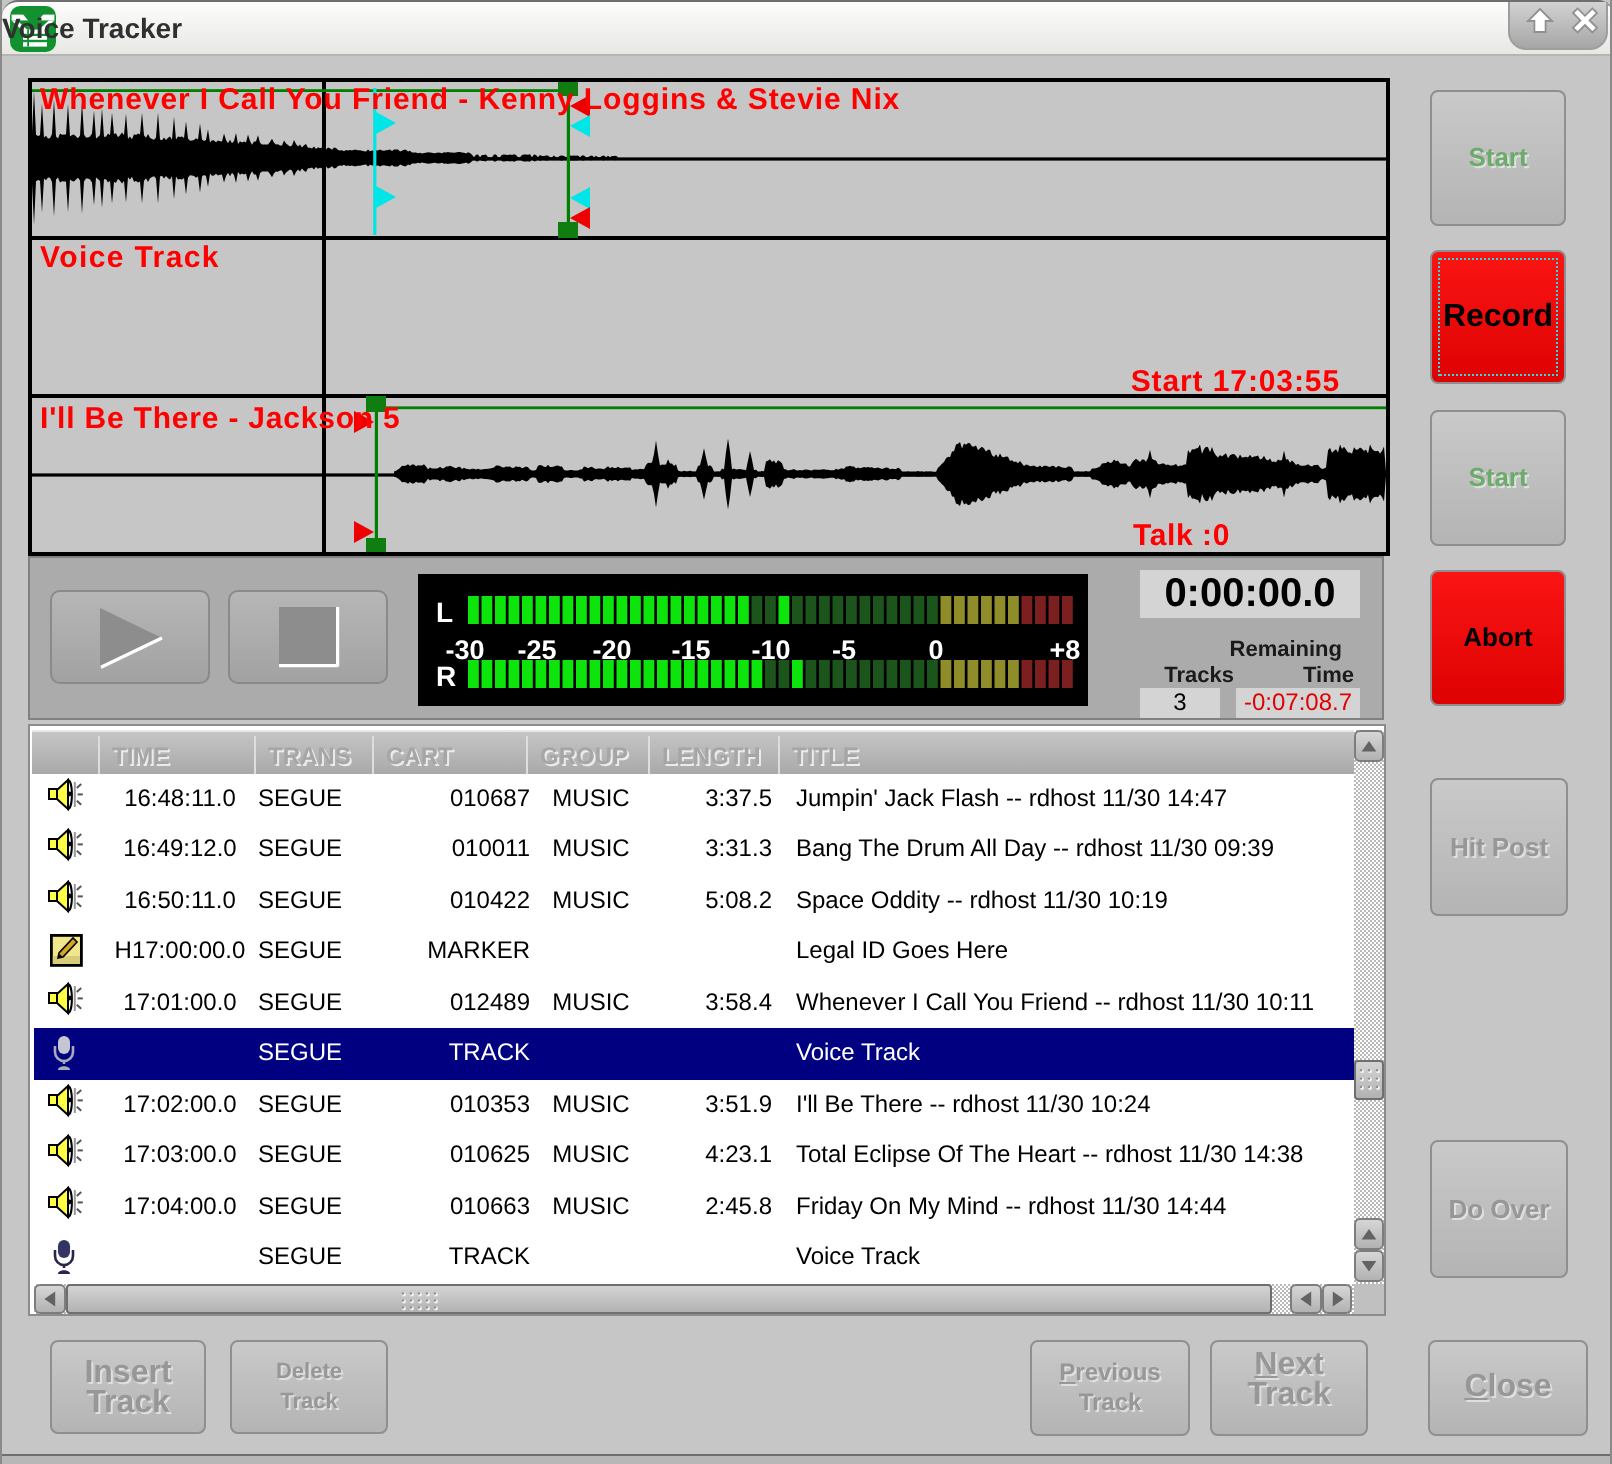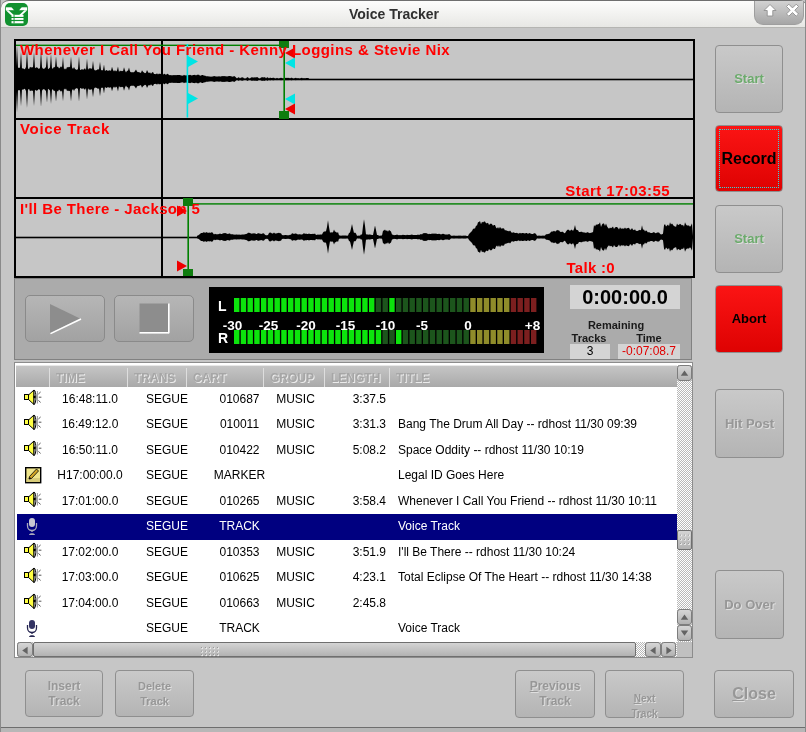--- a/index.html
+++ b/index.html
@@ -1,40 +1,40 @@
 <!DOCTYPE html>
 <html><head><meta charset="utf-8"><style>
 *{margin:0;padding:0;box-sizing:border-box}
 html,body{width:806px;height:732px;overflow:hidden}
 body{font-family:"Liberation Sans",sans-serif;background:#c6c6c6;position:relative;border-left:1px solid #8a8a8a;border-right:1px solid #8a8a8a}
 .abs{position:absolute}
 
 #titlebar{left:0;top:0;width:806px;height:28px;background:linear-gradient(#fdfdfc,#e7e7e4);border-top:1px solid #6f6f6f;border-bottom:1px solid #b5b5b2;border-radius:8px 8px 0 0}
-#title{left:0;top:6px;width:786px;text-align:center;font-size:14px;font-weight:bold;color:#303030}
+#title{left:0;top:6px;width:786px;font-size:14px;font-weight:bold;color:#303030}
 #winicon{left:4px;top:3px;width:23px;height:23px}
 #winbtns{left:753px;top:1px;width:50px;height:24px;background:linear-gradient(#d2d2d2,#a6a6a6);border-radius:0 0 9px 9px;border:1px solid #9e9e9e;border-top:none}
 
 #wavebox{left:13px;top:39px;width:681px;height:239px;background:#c6c6c6;border:2px solid #000}
 
 #band{left:13px;top:278px;width:678px;height:82px;background:#ababab;border:1px solid #818181}
 .tbtn{width:80px;height:47px;background:linear-gradient(#b6b6b6,#a2a2a2);border:1px solid #8a8a8a;border-radius:5px}
 #timebox{left:555px;top:6px;width:110px;height:24px;background:#d4d4d4;color:#000;font-size:20px;font-weight:bold;text-align:center;line-height:24px}
-.rlab{font-size:11px;font-weight:bold;color:#1a1a1a;text-align:center}
+.rlab{font-size:11px;font-weight:bold;color:#1a1a1a;text-align:right}
 .rbox{height:15px;background:#d4d4d4;font-size:12px;text-align:center;line-height:15px}
 
 #tableframe{left:13px;top:362px;width:679px;height:296px;border:1px solid #8c8c8c;background:#fff}
 #thead{left:1px;top:2px;width:661px;height:23px;background:linear-gradient(#c5c5c5,#a9a9a9);border-top:1px solid #e8e8e8;border-bottom:1px solid #8a8a8a}
 .hsep{position:absolute;top:2px;width:1px;height:19px;background:#969696;border-right:1px solid #dedede}
 .hlab{position:absolute;top:5px;font-size:12px;font-weight:bold;color:#a6a6a6;text-shadow:1px 1px 0 #ebebeb}
 .trow{position:absolute;left:1px;width:661px;height:26px;background:#fff;color:#000;font-size:12px}
 .trow.sel{background:#000080;color:#fff}
 .cell{position:absolute;top:0;line-height:25px;white-space:nowrap}
 .c-time{left:34px;width:78px;text-align:center}
-.c-trans{left:112px;width:59px;text-align:right}
-.c-cart{left:184px;width:77px;text-align:center}
+.c-trans{left:112px;width:59px;text-align:left}
+.c-cart{left:171px;width:77px;text-align:right}
 .c-group{left:248px;width:61px;text-align:center}
 .c-len{left:309px;width:65px;text-align:right;padding-right:5px}
 .c-title{left:381px}
 .icon{position:absolute;left:5px;top:4px}
 
 .sbtn{position:absolute;background:linear-gradient(#d6d6d6,#b2b2b2);border:1px solid #7d7d7d;border-radius:3px}
 .checker{background-color:#fff;background-image:linear-gradient(45deg,#b9b9b9 25%,transparent 25%,transparent 75%,#b9b9b9 75%),linear-gradient(45deg,#b9b9b9 25%,transparent 25%,transparent 75%,#b9b9b9 75%);background-size:2px 2px;background-position:0 0,1px 1px}
 .thumb{position:absolute;background:linear-gradient(#d4d4d4,#b2b2b2);border:1px solid #6f6f6f;border-radius:2px}
 
 .btn{position:absolute;background:linear-gradient(#c9c9c9,#b4b4b4);border:1px solid #8f8f8f;border-radius:4px;text-align:center;font-weight:bold;color:#979797;text-shadow:1px 1px 0 #dfdfdf}
@@ -250,20 +250,21 @@
 <line x1="13.4" y1="2" x2="13.4" y2="14.5" stroke="#999" stroke-width="1"></line>
 <line x1="14.4" y1="5" x2="16.6" y2="3" stroke="#555" stroke-width="1"></line>
 <line x1="14.8" y1="8.2" x2="17.4" y2="8.2" stroke="#555" stroke-width="1"></line>
 <line x1="14.4" y1="11.4" x2="16.6" y2="13.4" stroke="#555" stroke-width="1"></line>
 </svg></span>
         <span class="cell c-time">16:48:11.0</span>
         <span class="cell c-trans">SEGUE</span>
         <span class="cell c-cart">010687</span>
         <span class="cell c-group">MUSIC</span>
         <span class="cell c-len">3:37.5</span>
+        <span class="cell c-title">Jumpin' Jack Flash -- rdhost 11/30 14:47</span>
       </div>
 <div class="trow" style="top:25.5px">
         <span class="icon" style="left:7px;top:2px"><svg width="18" height="17">
 <rect x="0.5" y="5.5" width="4" height="5" fill="#ffff44" stroke="#000" stroke-width="1"></rect>
 <polygon points="4.5,6 10,1 10,15.5 4.5,10.5" fill="#ffff44" stroke="#000" stroke-width="1"></polygon>
 <path d="M10 1 C12.6 1.5 12.6 15 10 15.5 Z" fill="#fff" stroke="#000" stroke-width="1"></path>
 <circle cx="10.6" cy="8" r="1.2" fill="#000"></circle>
 <line x1="13.4" y1="2" x2="13.4" y2="14.5" stroke="#999" stroke-width="1"></line>
 <line x1="14.4" y1="5" x2="16.6" y2="3" stroke="#555" stroke-width="1"></line>
 <line x1="14.8" y1="8.2" x2="17.4" y2="8.2" stroke="#555" stroke-width="1"></line>
@@ -312,21 +313,21 @@
 <polygon points="4.5,6 10,1 10,15.5 4.5,10.5" fill="#ffff44" stroke="#000" stroke-width="1"></polygon>
 <path d="M10 1 C12.6 1.5 12.6 15 10 15.5 Z" fill="#fff" stroke="#000" stroke-width="1"></path>
 <circle cx="10.6" cy="8" r="1.2" fill="#000"></circle>
 <line x1="13.4" y1="2" x2="13.4" y2="14.5" stroke="#999" stroke-width="1"></line>
 <line x1="14.4" y1="5" x2="16.6" y2="3" stroke="#555" stroke-width="1"></line>
 <line x1="14.8" y1="8.2" x2="17.4" y2="8.2" stroke="#555" stroke-width="1"></line>
 <line x1="14.4" y1="11.4" x2="16.6" y2="13.4" stroke="#555" stroke-width="1"></line>
 </svg></span>
         <span class="cell c-time">17:01:00.0</span>
         <span class="cell c-trans">SEGUE</span>
-        <span class="cell c-cart">010265</span>
+        <span class="cell c-cart">012489</span>
         <span class="cell c-group">MUSIC</span>
         <span class="cell c-len">3:58.4</span>
         <span class="cell c-title">Whenever I Call You Friend -- rdhost 11/30 10:11</span>
       </div>
 <div class="trow sel" style="top:127.5px">
         <span class="icon" style="left:9px;top:3px"><svg width="12" height="19">
 <rect x="3" y="1" width="6" height="9" rx="3" fill="#c6c6d2"></rect>
 <path d="M1.5 6 L1.5 9 A4.5 4.5 0 0 0 10.5 9 L10.5 6" fill="none" stroke="#a9a9bc" stroke-width="1.3"></path>
 <line x1="6" y1="13.5" x2="6" y2="15" stroke="#a9a9bc" stroke-width="1.3"></line>
 <path d="M3 18 C3 15.5 9 15.5 9 18 Z" fill="#a9a9bc"></path>
@@ -380,20 +381,21 @@
 <line x1="13.4" y1="2" x2="13.4" y2="14.5" stroke="#999" stroke-width="1"></line>
 <line x1="14.4" y1="5" x2="16.6" y2="3" stroke="#555" stroke-width="1"></line>
 <line x1="14.8" y1="8.2" x2="17.4" y2="8.2" stroke="#555" stroke-width="1"></line>
 <line x1="14.4" y1="11.4" x2="16.6" y2="13.4" stroke="#555" stroke-width="1"></line>
 </svg></span>
         <span class="cell c-time">17:04:00.0</span>
         <span class="cell c-trans">SEGUE</span>
         <span class="cell c-cart">010663</span>
         <span class="cell c-group">MUSIC</span>
         <span class="cell c-len">2:45.8</span>
+        <span class="cell c-title">Friday On My Mind -- rdhost 11/30 14:44</span>
       </div>
 <div class="trow" style="top:229.5px">
         <span class="icon" style="left:9px;top:3px"><svg width="12" height="19">
 <rect x="3" y="1" width="6" height="9" rx="3" fill="#343464"></rect>
 <path d="M1.5 6 L1.5 9 A4.5 4.5 0 0 0 10.5 9 L10.5 6" fill="none" stroke="#262650" stroke-width="1.3"></path>
 <line x1="6" y1="13.5" x2="6" y2="15" stroke="#262650" stroke-width="1.3"></line>
 <path d="M3 18 C3 15.5 9 15.5 9 18 Z" fill="#262650"></path>
 </svg></span>
         <span class="cell c-trans">SEGUE</span>
         <span class="cell c-cart">TRACK</span>
@@ -483,18 +485,18 @@
 <div class="abs" style="left:662px;top:279px;width:15px;height:15px;background:#c0c0c0"></div>
 </div>
 
 <div class="btn green" style="left:714px;top:45px;width:68px;height:68px;font-size:13px;line-height:66px">Start</div>
 <div class="btn red" style="left:714px;top:125px;width:68px;height:67px;font-size:16px;line-height:65px">Record<span style="position:absolute;left:3px;top:3px;right:3px;bottom:3px;border:1px dotted #35d8d8"></span></div>
 <div class="btn green" style="left:714px;top:205px;width:68px;height:68px;font-size:13px;line-height:66px">Start</div>
 <div class="btn red" style="left:714px;top:285px;width:68px;height:68px;font-size:13px;line-height:66px">Abort</div>
 <div class="btn" style="left:714px;top:389px;width:69px;height:69px;font-size:13px;line-height:67px">Hit Post</div>
 <div class="btn" style="left:714px;top:570px;width:69px;height:69px;font-size:13px;line-height:67px">Do Over</div>
 
-<div class="btn" style="left:24px;top:670px;width:78px;height:47px;font-size:12px;padding-top:8px;line-height:15px">Insert<br>Track</div>
+<div class="btn" style="left:24px;top:670px;width:78px;height:47px;font-size:16px;padding-top:8px;line-height:15px">Insert<br>Track</div>
 <div class="btn" style="left:114px;top:670px;width:79px;height:47px;font-size:11px;padding-top:8px;line-height:15px">Delete<br>Track</div>
 <div class="btn" style="left:514px;top:670px;width:80px;height:48px;font-size:12px;padding-top:8px;line-height:15px"><u>P</u>revious<br>Track</div>
-<div class="btn" style="left:604px;top:670px;width:79px;height:48px;font-size:10px;padding-top:20px;line-height:15px"><u>N</u>ext<br>Track</div>
+<div class="btn" style="left:604px;top:670px;width:79px;height:48px;font-size:16px;padding-top:4px;line-height:15px"><u>N</u>ext<br>Track</div>
 <div class="btn" style="left:713px;top:670px;width:80px;height:48px;font-size:16px;line-height:46px"><u>C</u>lose</div>
 <div class="abs" style="left:0;top:727px;width:806px;height:5px;background:#b7b7b7;border-top:1px solid #6e6e6e"></div>
 
 </body></html>

